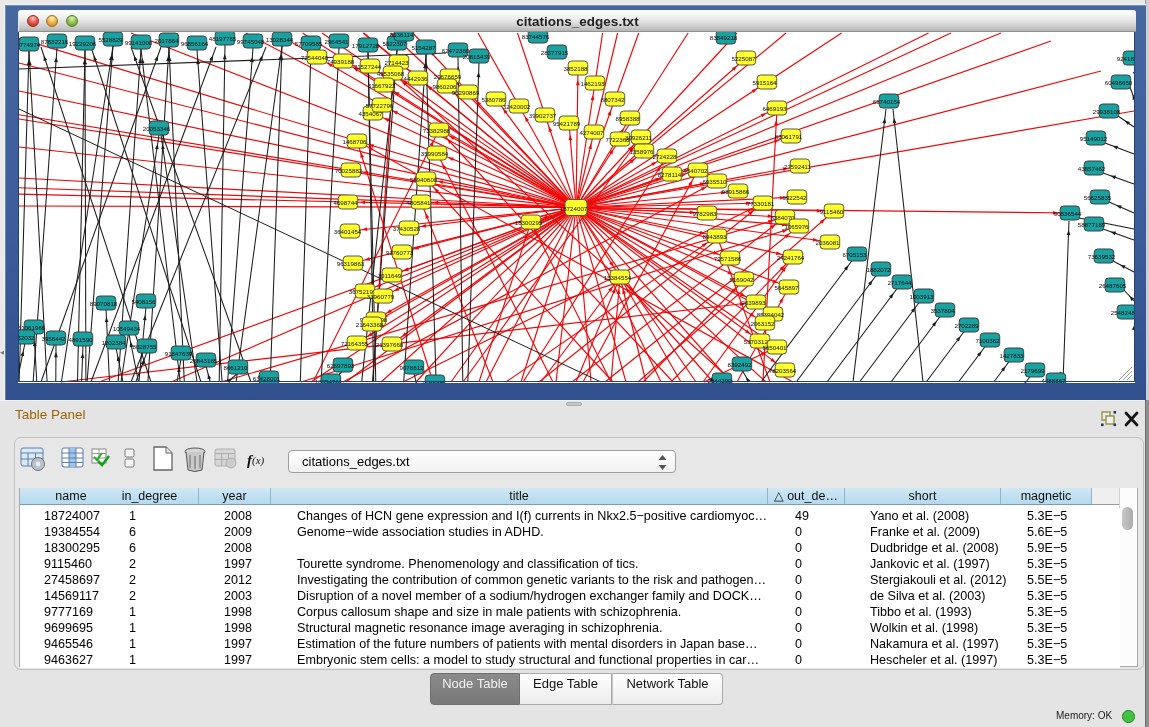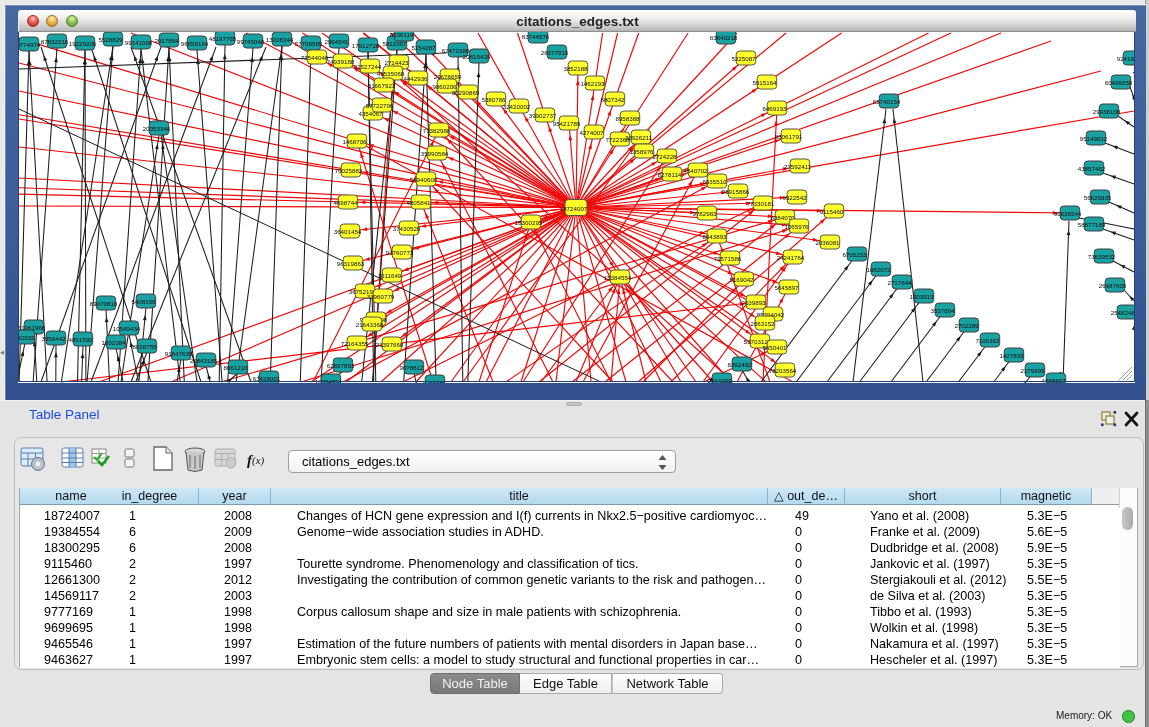--- a/index.html
+++ b/index.html
@@ -1,27 +1,27 @@
 <!DOCTYPE html>
 <html><head><meta charset="utf-8"><style>
 *{margin:0;padding:0;box-sizing:border-box}
 html,body{width:1149px;height:727px;overflow:hidden;background:#e9e9e9;font-family:"Liberation Sans",sans-serif}
 .abs{position:absolute}
 #frame{position:absolute;left:4px;top:4px;width:1142px;height:397px;background:linear-gradient(180deg,#46679f 0%,#3c5c9b 55%,#31508d 100%);border-top:1px solid #f4f2ec;border-left:1px solid #f4f2ec;box-shadow:inset 1px 1px 0 rgba(255,255,255,.25)}
 #titlebar{position:absolute;left:13px;top:5px;width:1118px;height:22px;background:linear-gradient(180deg,#fdfdfd 0%,#ececec 40%,#c9c9c9 82%,#b4b4b4 100%);border-top:1px solid #fff;border-left:1px solid #e8e8e8;border-bottom:1px solid #8f8f8f;border-radius:3px 3px 0 0}
 .light{position:absolute;top:4px;width:12px;height:12px;border-radius:50%}
 #titletext{position:absolute;width:100%;text-align:center;top:3px;font-size:13.5px;font-weight:bold;color:#222}
 #tablepanel{position:absolute;left:0;top:400px;width:1145px;height:327px;background:#e4e4e4}
-#ptitle{position:absolute;left:29px;top:407px;font-size:13.5px;color:#1d4ed8}
+#ptitle{position:absolute;left:15px;top:407px;font-size:13.5px;color:#a16207}
 #container{position:absolute;left:14px;top:437px;width:1130px;height:233px;background:#e7e7e7;border:1px solid #c0c0c0;border-radius:7px}
 #whitearea{position:absolute;left:19px;top:488px;width:1119px;height:179px;background:#fff;border:1px solid #a8a8a8}
 .hcell{position:absolute;top:488px;height:17px;background:linear-gradient(180deg,#cfe8f6,#b4d9ee);border-right:1px solid #90b6cb;border-bottom:1px solid #7e9cab;font-size:12.5px;color:#111;text-align:center;line-height:17px}
 .row{position:absolute;left:20px;width:1100px;height:16px;font-size:12.6px;color:#000;background:#fff}
 .row span{position:absolute;top:1px;white-space:nowrap;overflow:hidden}
-.seg{position:absolute;top:673px;height:21px;border:1px solid #a9a9a9;font-size:13px;text-align:center;line-height:19px;background:linear-gradient(180deg,#ffffff,#ededed);color:#111}
+.seg{position:absolute;top:673px;height:32px;border:1px solid #a9a9a9;font-size:13px;text-align:center;line-height:19px;background:linear-gradient(180deg,#ffffff,#ededed);color:#111}
 #memtxt{position:absolute;left:1056px;top:710px;font-size:10px;color:#1a1a1a}
 </style></head>
 <body>
 
 <div class="abs" style="left:1145px;top:0;width:4px;height:400px;background:#cfcfcf;border-left:1px solid #9a9a9a"></div>
 <div class="abs" style="left:1145px;top:400px;width:4px;height:327px;background:#8e8e8e;border-left:1px solid #6f6f6f"></div>
 <div class="abs" style="left:0;top:346px;width:5px;height:12px;color:#7a7a7a;font-size:9px;line-height:12px">◂</div>
 
 <div id="frame">
   <div id="titlebar">
@@ -829,49 +829,51 @@
 <div class="row" style="top:556px">
     <span style="left:24px">9115460</span>
     <span style="left:109px">2</span>
     <span style="left:204px">1997</span>
     <span style="left:277px;width:485px">Tourette syndrome. Phenomenology and classification of tics.</span>
     <span style="left:775px">0</span>
     <span style="left:850px">Jankovic et al. (1997)</span>
     <span style="left:1007px">5.3E−5</span>
   </div>
 <div class="row" style="top:572px">
-    <span style="left:24px">12661300</span>
+    <span style="left:24px">27458697</span>
     <span style="left:109px">2</span>
     <span style="left:204px">2012</span>
     <span style="left:277px;width:485px">Investigating the contribution of common genetic variants to the risk and pathogen…</span>
     <span style="left:775px">0</span>
     <span style="left:850px">Stergiakouli et al. (2012)</span>
     <span style="left:1007px">5.5E−5</span>
   </div>
 <div class="row" style="top:588px">
     <span style="left:24px">14569117</span>
     <span style="left:109px">2</span>
     <span style="left:204px">2003</span>
+    <span style="left:277px;width:485px">Disruption of a novel member of a sodium/hydrogen exchanger family and DOCK…</span>
     <span style="left:775px">0</span>
     <span style="left:850px">de Silva et al. (2003)</span>
     <span style="left:1007px">5.3E−5</span>
   </div>
 <div class="row" style="top:604px">
     <span style="left:24px">9777169</span>
     <span style="left:109px">1</span>
     <span style="left:204px">1998</span>
     <span style="left:277px;width:485px">Corpus callosum shape and size in male patients with schizophrenia.</span>
     <span style="left:775px">0</span>
     <span style="left:850px">Tibbo et al. (1993)</span>
     <span style="left:1007px">5.3E−5</span>
   </div>
 <div class="row" style="top:620px">
     <span style="left:24px">9699695</span>
     <span style="left:109px">1</span>
     <span style="left:204px">1998</span>
+    <span style="left:277px;width:485px">Structural magnetic resonance image averaging in schizophrenia.</span>
     <span style="left:775px">0</span>
     <span style="left:850px">Wolkin et al. (1998)</span>
     <span style="left:1007px">5.3E−5</span>
   </div>
 <div class="row" style="top:636px">
     <span style="left:24px">9465546</span>
     <span style="left:109px">1</span>
     <span style="left:204px">1997</span>
     <span style="left:277px;width:485px">Estimation of the future numbers of patients with mental disorders in Japan base…</span>
     <span style="left:775px">0</span>

